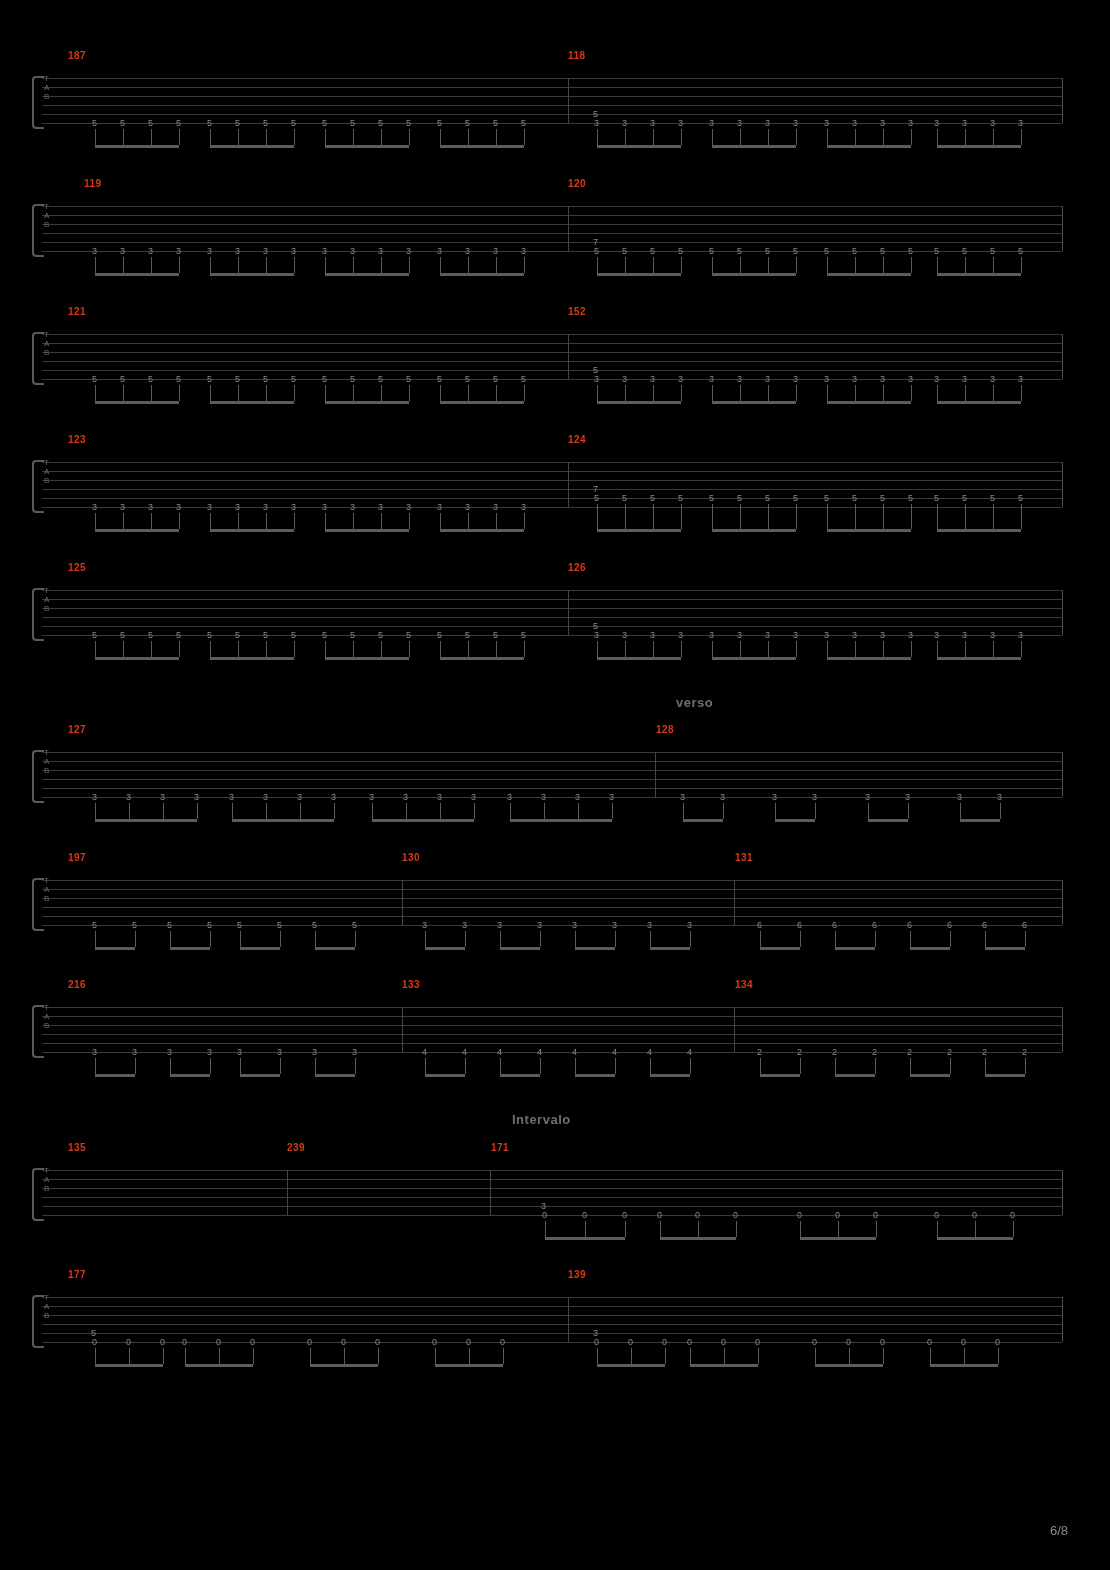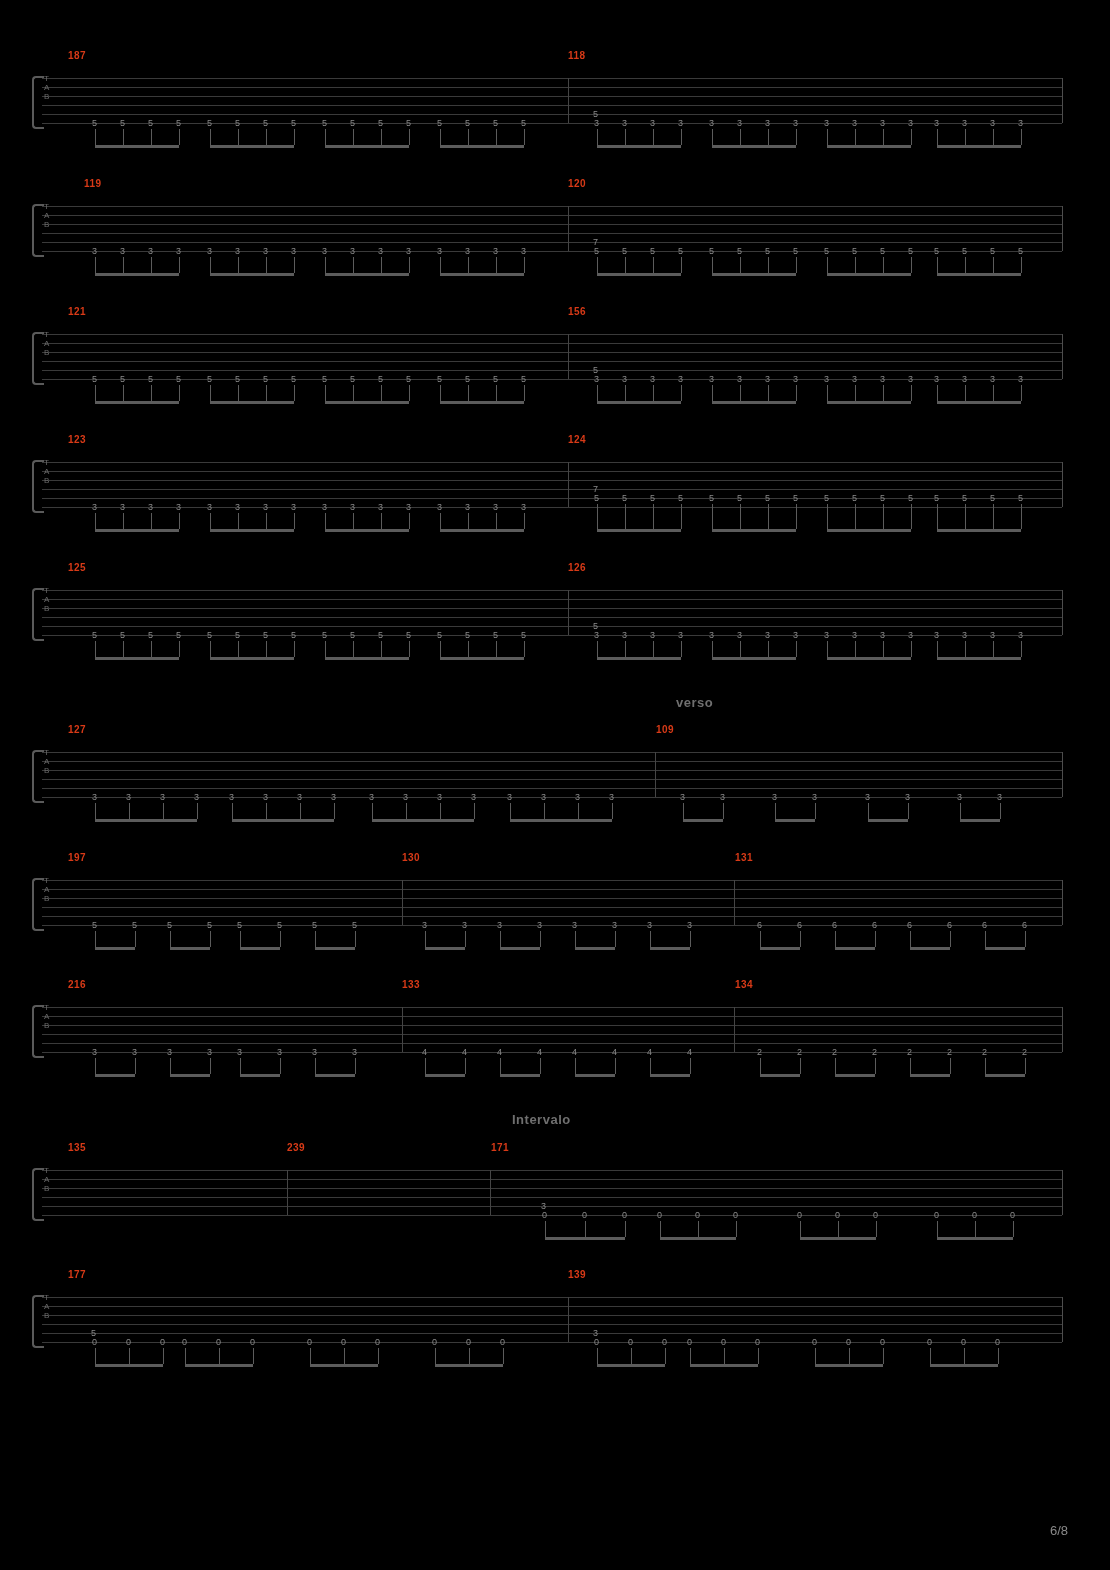--- a/index.html
+++ b/index.html
@@ -357,21 +357,21 @@
         <div class="note" style="left: 934px; top: 375px;">3</div>
         <div class="stem" style="left: 937px; top: 385px; height: 16px;"></div>
         <div class="note" style="left: 962px; top: 375px;">3</div>
         <div class="stem" style="left: 965px; top: 385px; height: 16px;"></div>
         <div class="note" style="left: 990px; top: 375px;">3</div>
         <div class="stem" style="left: 993px; top: 385px; height: 16px;"></div>
         <div class="note" style="left: 1018px; top: 375px;">3</div>
         <div class="stem" style="left: 1021px; top: 385px; height: 16px;"></div>
         <div class="beam" style="left: 937px; top: 401px; width: 84px;"></div>
         <div class="measure-num" style="left: 68px; top: 306px;">121</div>
-        <div class="measure-num" style="left: 568px; top: 306px;">156</div>
+        <div class="measure-num" style="left: 568px; top: 306px;">152</div>
       </div>
       <div class="system" style="left: 0px; top: 0px; width: 1110px; height: 1px;">
         <div class="brace" style="left: 32px; top: 460px; height: 49px;"></div>
         <div class="staff-line" style="left: 42px; width: 1020px; top: 462px;"></div>
         <div class="staff-line" style="left: 42px; width: 1020px; top: 471px;"></div>
         <div class="staff-line" style="left: 42px; width: 1020px; top: 480px;"></div>
         <div class="staff-line" style="left: 42px; width: 1020px; top: 489px;"></div>
         <div class="staff-line" style="left: 42px; width: 1020px; top: 498px;"></div>
         <div class="staff-line" style="left: 42px; width: 1020px; top: 507px;"></div>
         <div class="clef" style="left: 44px; top: 458px;">T</div>
@@ -607,21 +607,21 @@
         <div class="stem" style="left: 868px; top: 803px; height: 16px;"></div>
         <div class="note" style="left: 905px; top: 793px;">3</div>
         <div class="stem" style="left: 908px; top: 803px; height: 16px;"></div>
         <div class="beam" style="left: 868px; top: 819px; width: 40px;"></div>
         <div class="note" style="left: 957px; top: 793px;">3</div>
         <div class="stem" style="left: 960px; top: 803px; height: 16px;"></div>
         <div class="note" style="left: 997px; top: 793px;">3</div>
         <div class="stem" style="left: 1000px; top: 803px; height: 16px;"></div>
         <div class="beam" style="left: 960px; top: 819px; width: 40px;"></div>
         <div class="measure-num" style="left: 68px; top: 724px;">127</div>
-        <div class="measure-num" style="left: 656px; top: 724px;">109</div>
+        <div class="measure-num" style="left: 656px; top: 724px;">128</div>
       </div>
       <div class="system" style="left: 0px; top: 0px; width: 1110px; height: 1px;">
         <div class="brace" style="left: 32px; top: 878px; height: 49px;"></div>
         <div class="staff-line" style="left: 42px; width: 1020px; top: 880px;"></div>
         <div class="staff-line" style="left: 42px; width: 1020px; top: 889px;"></div>
         <div class="staff-line" style="left: 42px; width: 1020px; top: 898px;"></div>
         <div class="staff-line" style="left: 42px; width: 1020px; top: 907px;"></div>
         <div class="staff-line" style="left: 42px; width: 1020px; top: 916px;"></div>
         <div class="staff-line" style="left: 42px; width: 1020px; top: 925px;"></div>
         <div class="clef" style="left: 44px; top: 876px;">T</div>

